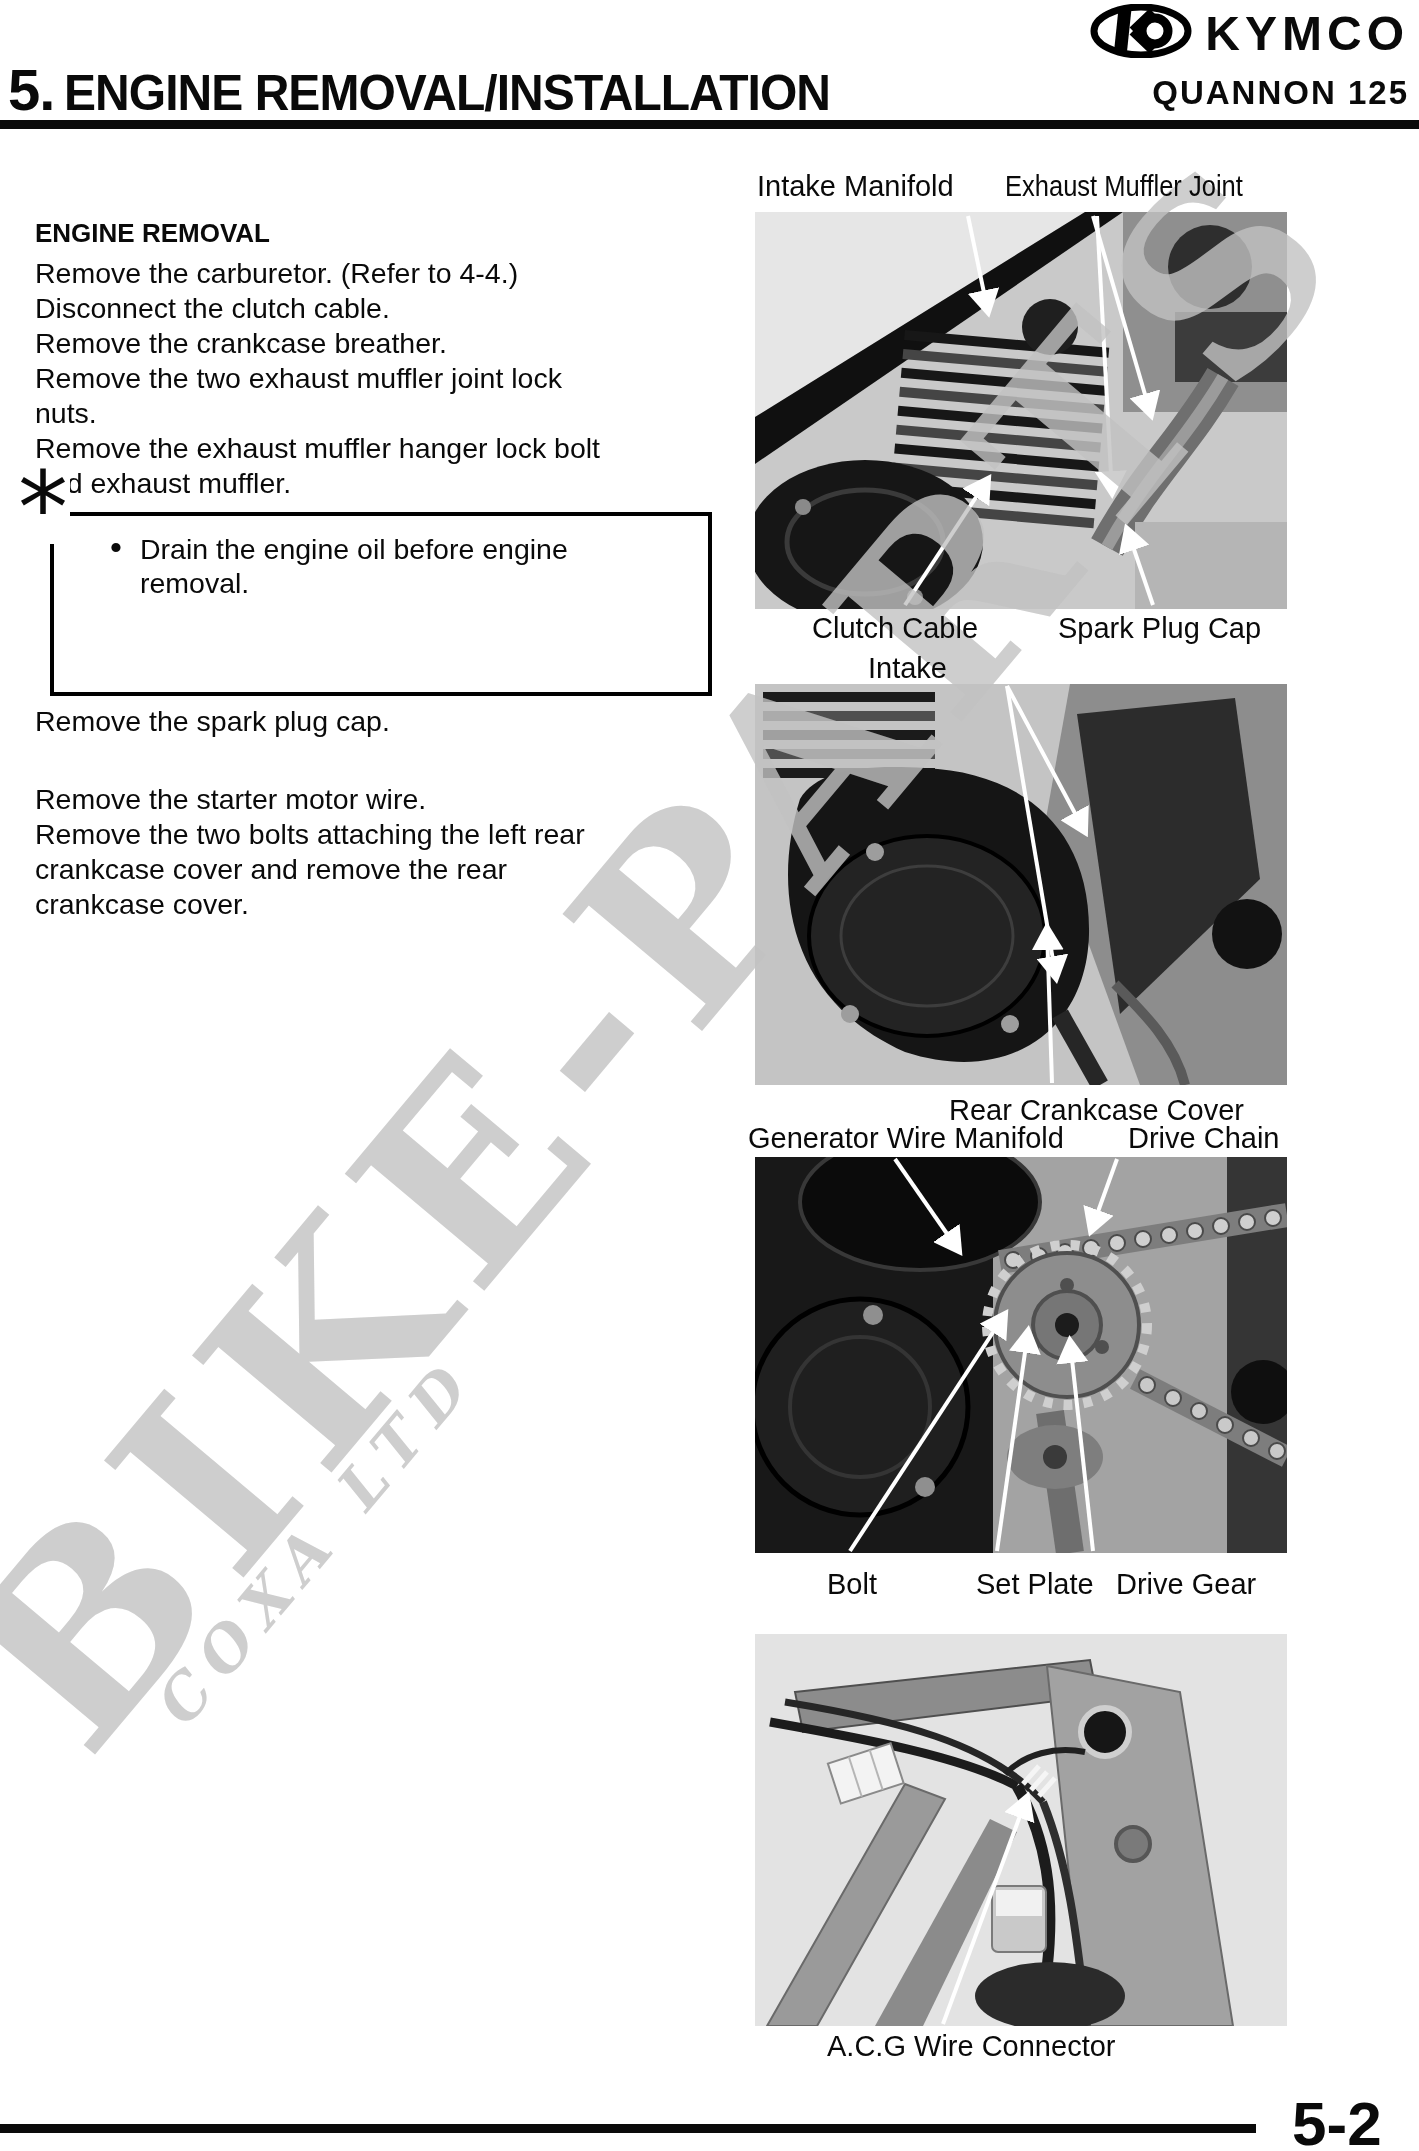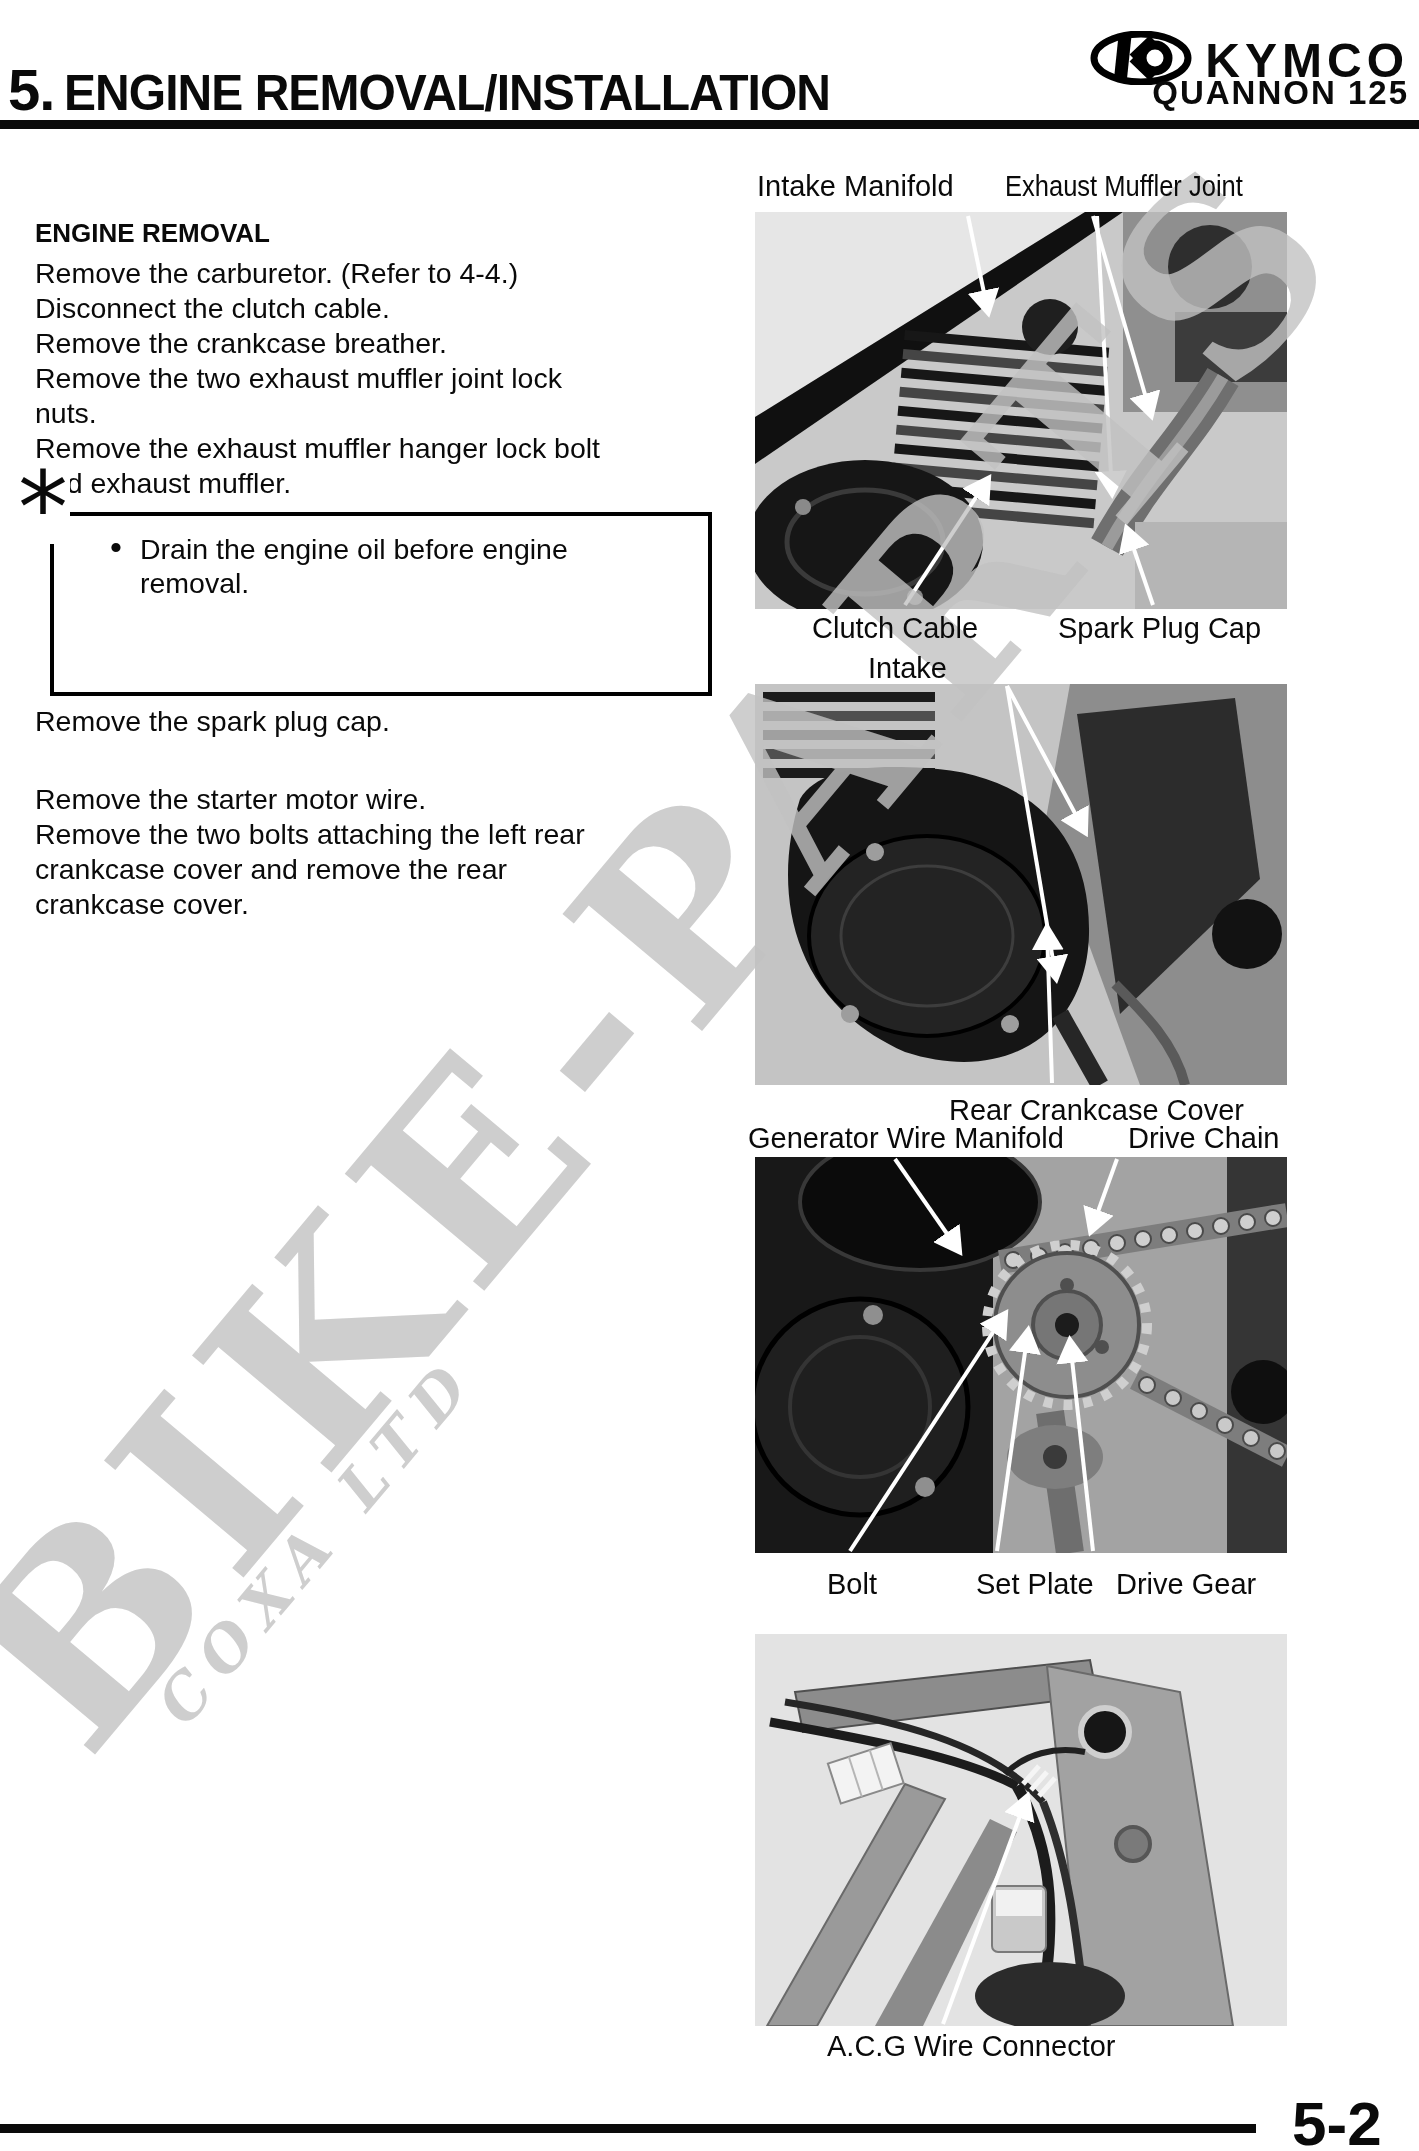--- a/index.html
+++ b/index.html
@@ -1,19 +1,19 @@
 <!DOCTYPE html>
 <html><head>
 <meta charset="utf-8">
 <style>
   html,body{margin:0;padding:0;background:#888;}
   .page{position:relative;width:1419px;height:2151px;background:#fff;margin:0 auto;
         font-family:"Liberation Sans",sans-serif;color:#0a0a0a;overflow:hidden;}
   
-  .brand-row{position:absolute;right:10px;top:4px;display:flex;align-items:center;gap:12px;z-index:30;margin-top:27px;}
+  .brand-row{position:absolute;right:10px;top:4px;display:flex;align-items:center;gap:12px;z-index:30;}
   .brand-name{font-size:48px;font-weight:bold;letter-spacing:5px;}
   .model{position:absolute;right:10px;top:74px;font-size:33px;font-weight:bold;letter-spacing:2px;z-index:30;}
   .title-row{position:absolute;left:8px;top:56px;display:flex;align-items:baseline;gap:10px;z-index:30;letter-spacing:-1px;}
   .chapter-num{font-size:58px;font-weight:bold;}
   .chapter-title{font-size:50px;font-weight:bold;transform:scaleX(.96);transform-origin:left;}
   .header-rule{position:absolute;left:0;top:120px;width:1419px;height:9px;background:#0a0a0a;z-index:30;}
   
   .h2{position:absolute;left:35px;top:218px;font-size:26px;font-weight:bold;z-index:30;}
   .body-text{position:absolute;left:35px;width:640px;font-size:28.5px;line-height:35px;
              white-space:pre-line;z-index:30;}

